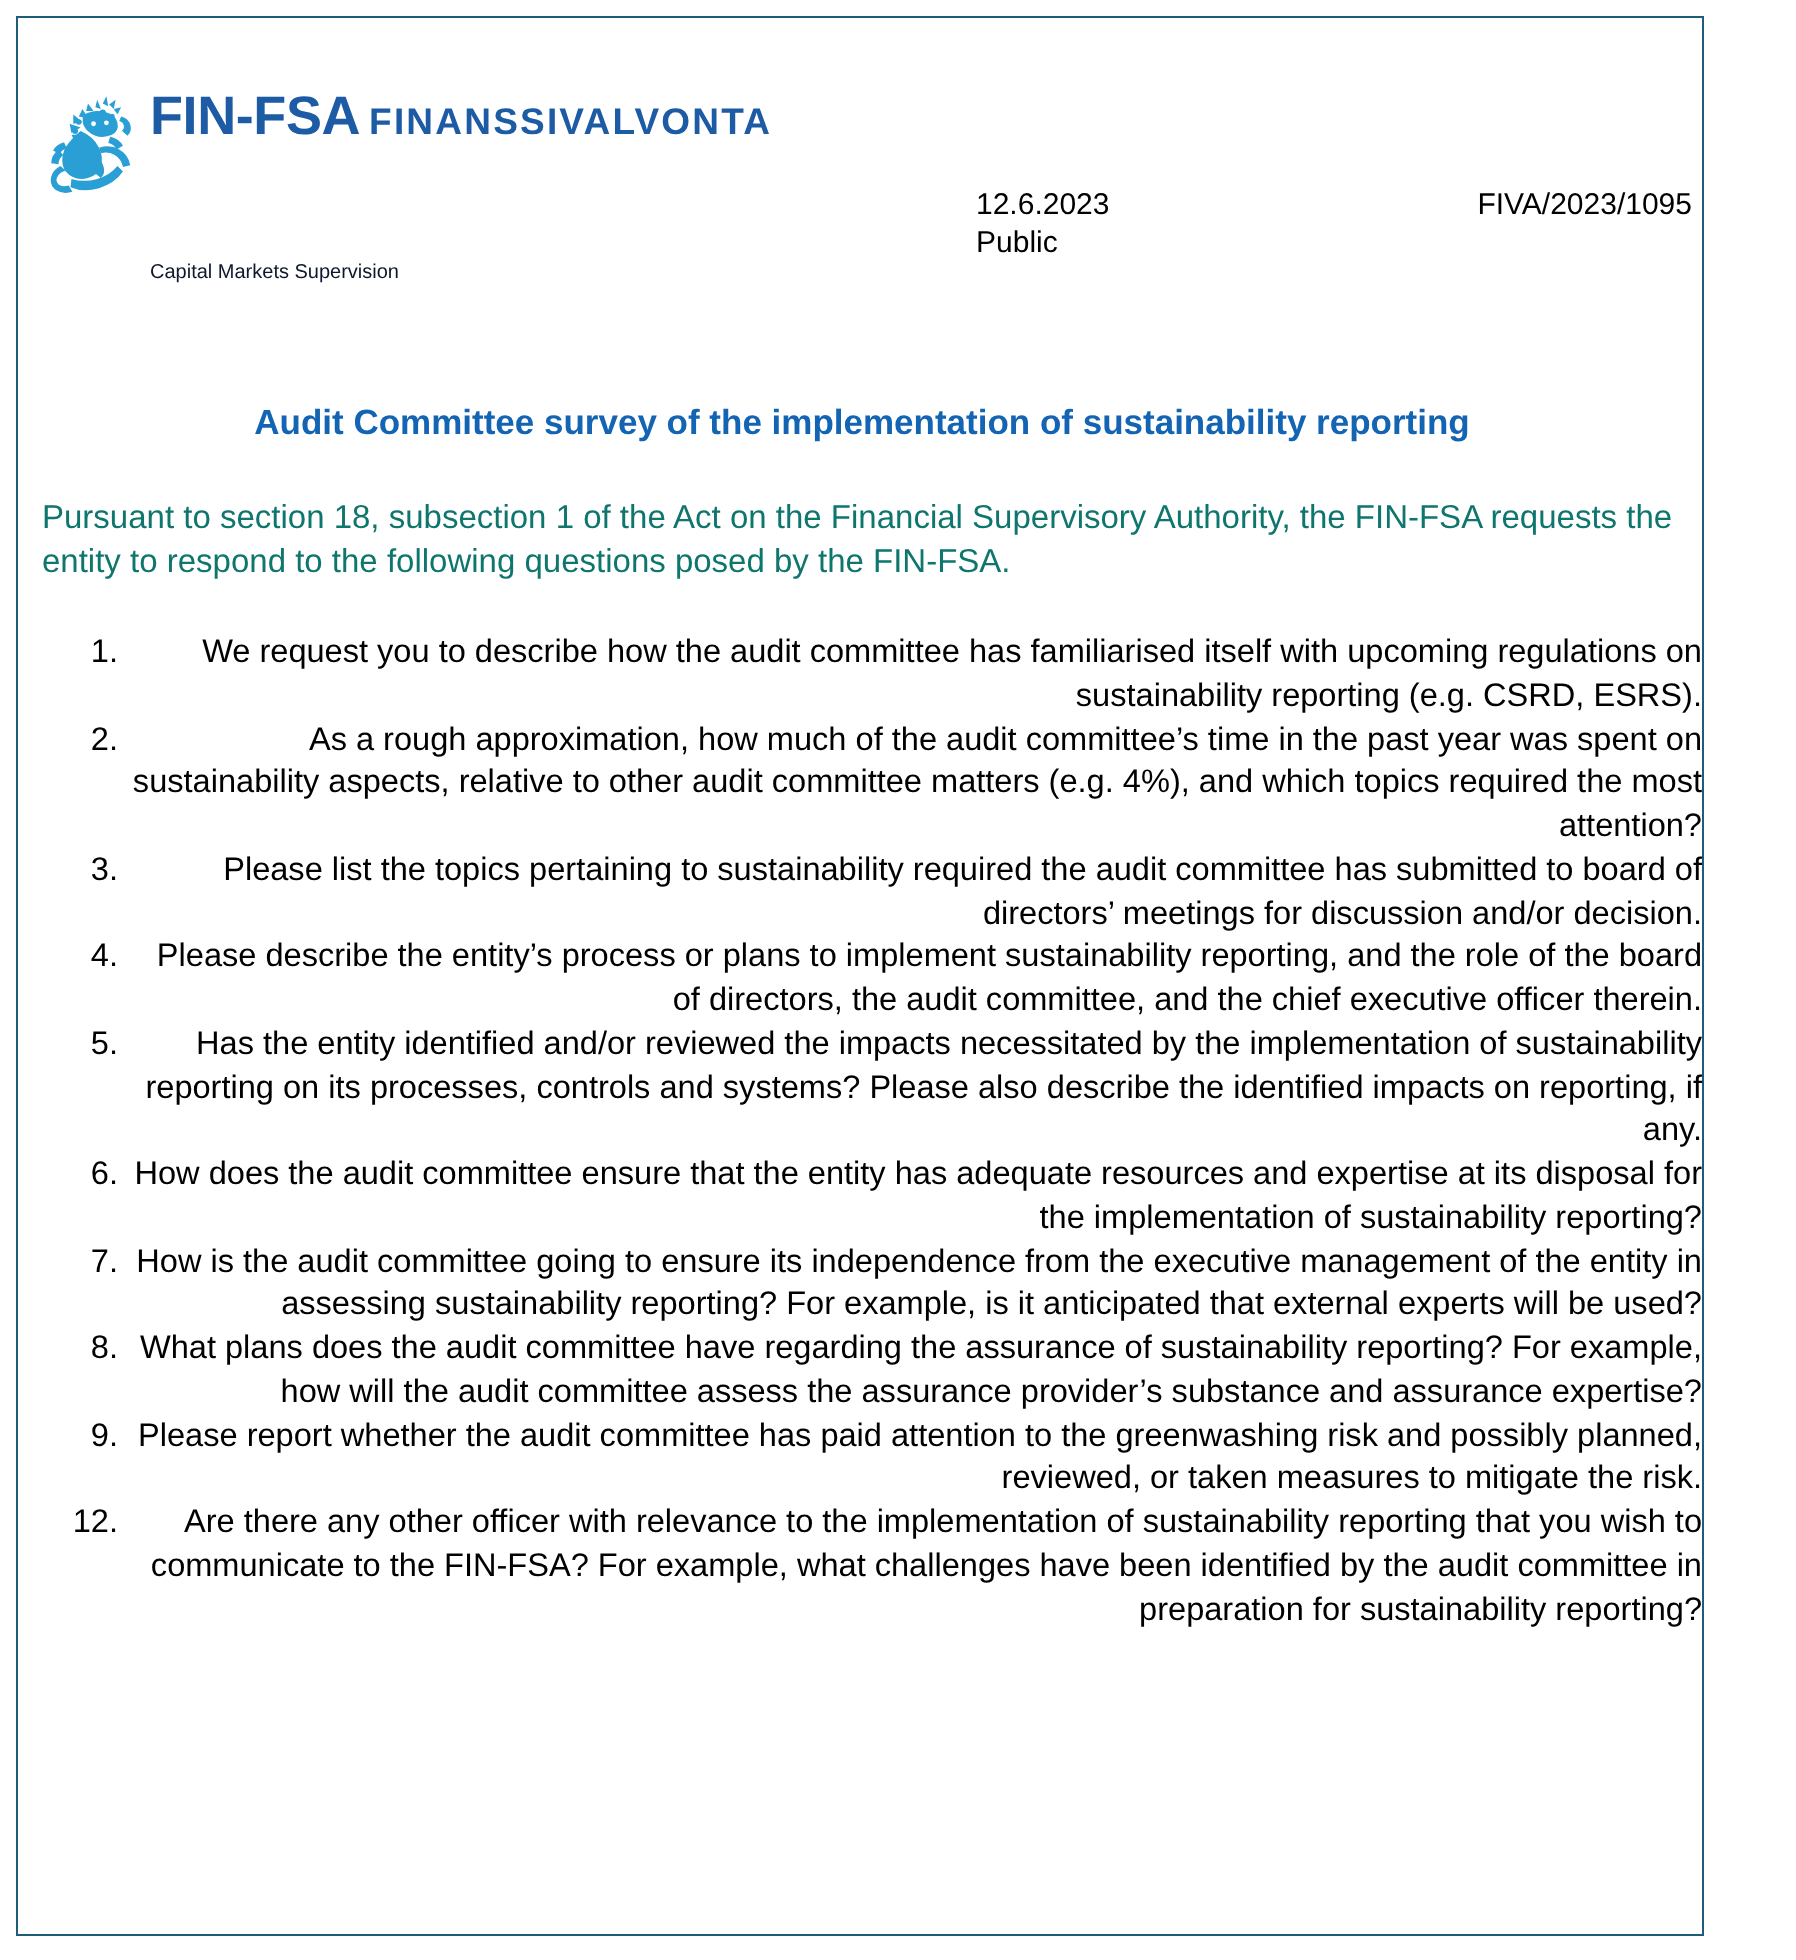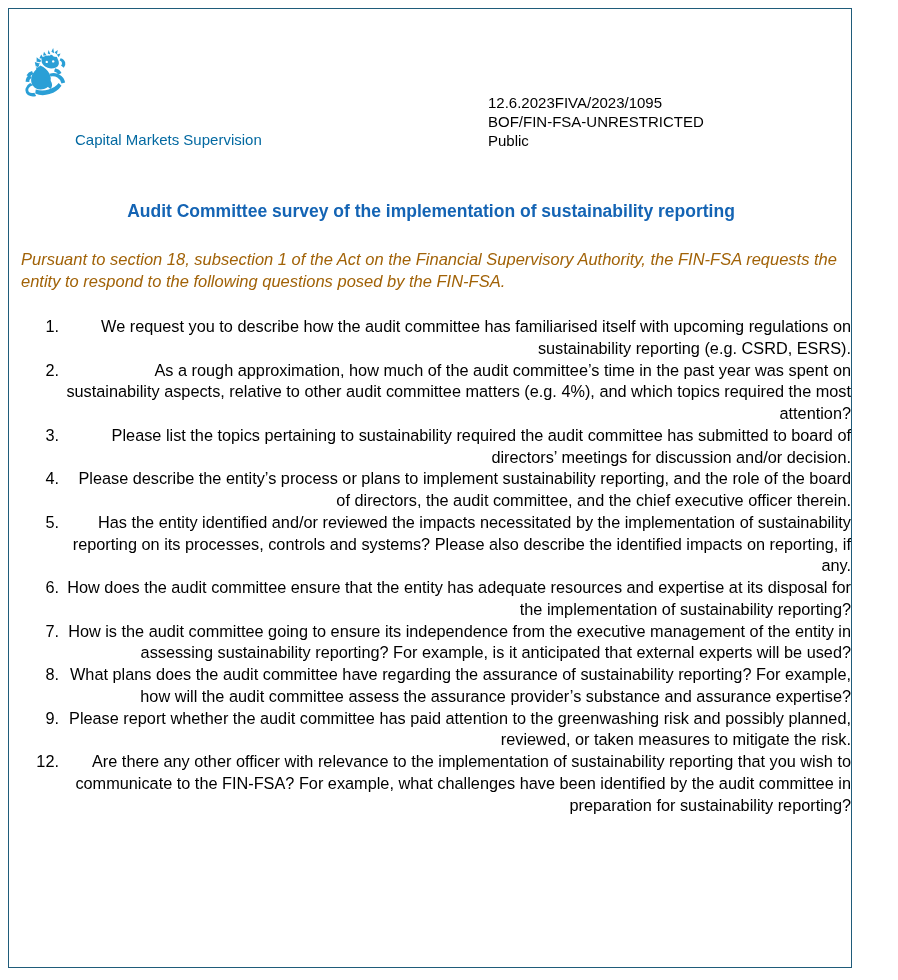--- a/index.html
+++ b/index.html
@@ -69,37 +69,38 @@
     color: #1d5ba5;
     letter-spacing: 1.1px;
     line-height: 1.05;
     margin-top: 1px;
   }
 
   .dept-line {
     position: absolute;
     left: 66px;
     top: 122px;
-    font-size: 15px;
-    color: #0369a1;
+    font-size: 10px;
+    color: #0f172a;
     white-space: nowrap;
   }
 
   .meta {
     position: absolute;
     left: 479px;
     top: 84px;
     width: 358px;
     font-size: 15px;
     line-height: 1.28;
     color: #000000;
   }
 
   .meta-row-top {
     display: flex;
+    justify-content: space-between;
     align-items: baseline;
   }
 
   .meta-line {
     white-space: nowrap;
   }
 
   
   .doc-title {
     position: absolute;
@@ -112,23 +113,22 @@
     line-height: 1.25;
     text-align: center;
   }
 
   .intro {
     position: absolute;
     left: 12px;
     top: 240px;
     width: 825px;
     font-size: 16.5px;
-    font-style: italic;
     line-height: 1.33;
-    color: #a16207;
+    color: #0f766e;
   }
 
   
   .questions {
     position: absolute;
     left: 12px;
     top: 307px;
     width: 830px;
   }
 
@@ -188,30 +188,33 @@
             <path d="M32 92 q14 4 28 0 q14 -4 22 -14 l6 6 q-9 13 -26 18 q-17 5 -31 -1 Z"></path>
             <path d="M62 58 q12 -4 22 2 q10 6 12 17 l-8 2 q-2 -9 -9 -13 q-7 -4 -15 -2 Z"></path>
             <path d="M74 46 q10 2 14 10 l-7 4 q-3 -6 -9 -7 Z"></path>
             <path d="M52 66 q10 2 14 10 q4 9 -2 15 l-6 -5 q4 -4 1 -9 q-3 -5 -9 -5 Z"></path>
             <path d="M86 24 q8 2 10 9 q2 7 -3 12 l-6 -5 q3 -3 2 -6 q-1 -4 -5 -5 Z"></path>
             <path d="M18 60 q-8 6 -8 15 l8 1 q0 -6 5 -10 Z"></path>
             <path d="M24 52 q-8 2 -12 9 l7 4 q3 -5 8 -6 Z"></path>
           </g>
         </svg>
       </span>
+      <span class="wordmark">
+        <span class="wordmark-main">FIN-FSA</span>
+        <span class="wordmark-sub">FINANSSIVALVONTA</span>
+      </span>
     </div>
 
     <div class="dept-line">Capital Markets Supervision</div>
 
     <div class="meta">
       <div class="meta-row-top">
         <span class="meta-line">12.6.2023</span>
         <span class="meta-line">FIVA/2023/1095</span>
       </div>
-      <div class="meta-line">BOF/FIN-FSA-UNRESTRICTED</div>
       <div class="meta-line">Public</div>
     </div>
 
   </div>
 
   <div class="doc-title">Audit Committee survey of the implementation of sustainability reporting</div>
 
   <div class="intro">Pursuant to section 18, subsection 1 of the Act on the Financial Supervisory Authority, the FIN-FSA requests the entity to respond to the following questions posed by the FIN-FSA.</div>
 
   <ol class="questions" style="list-style: none; margin: 0px; padding: 0px;">

